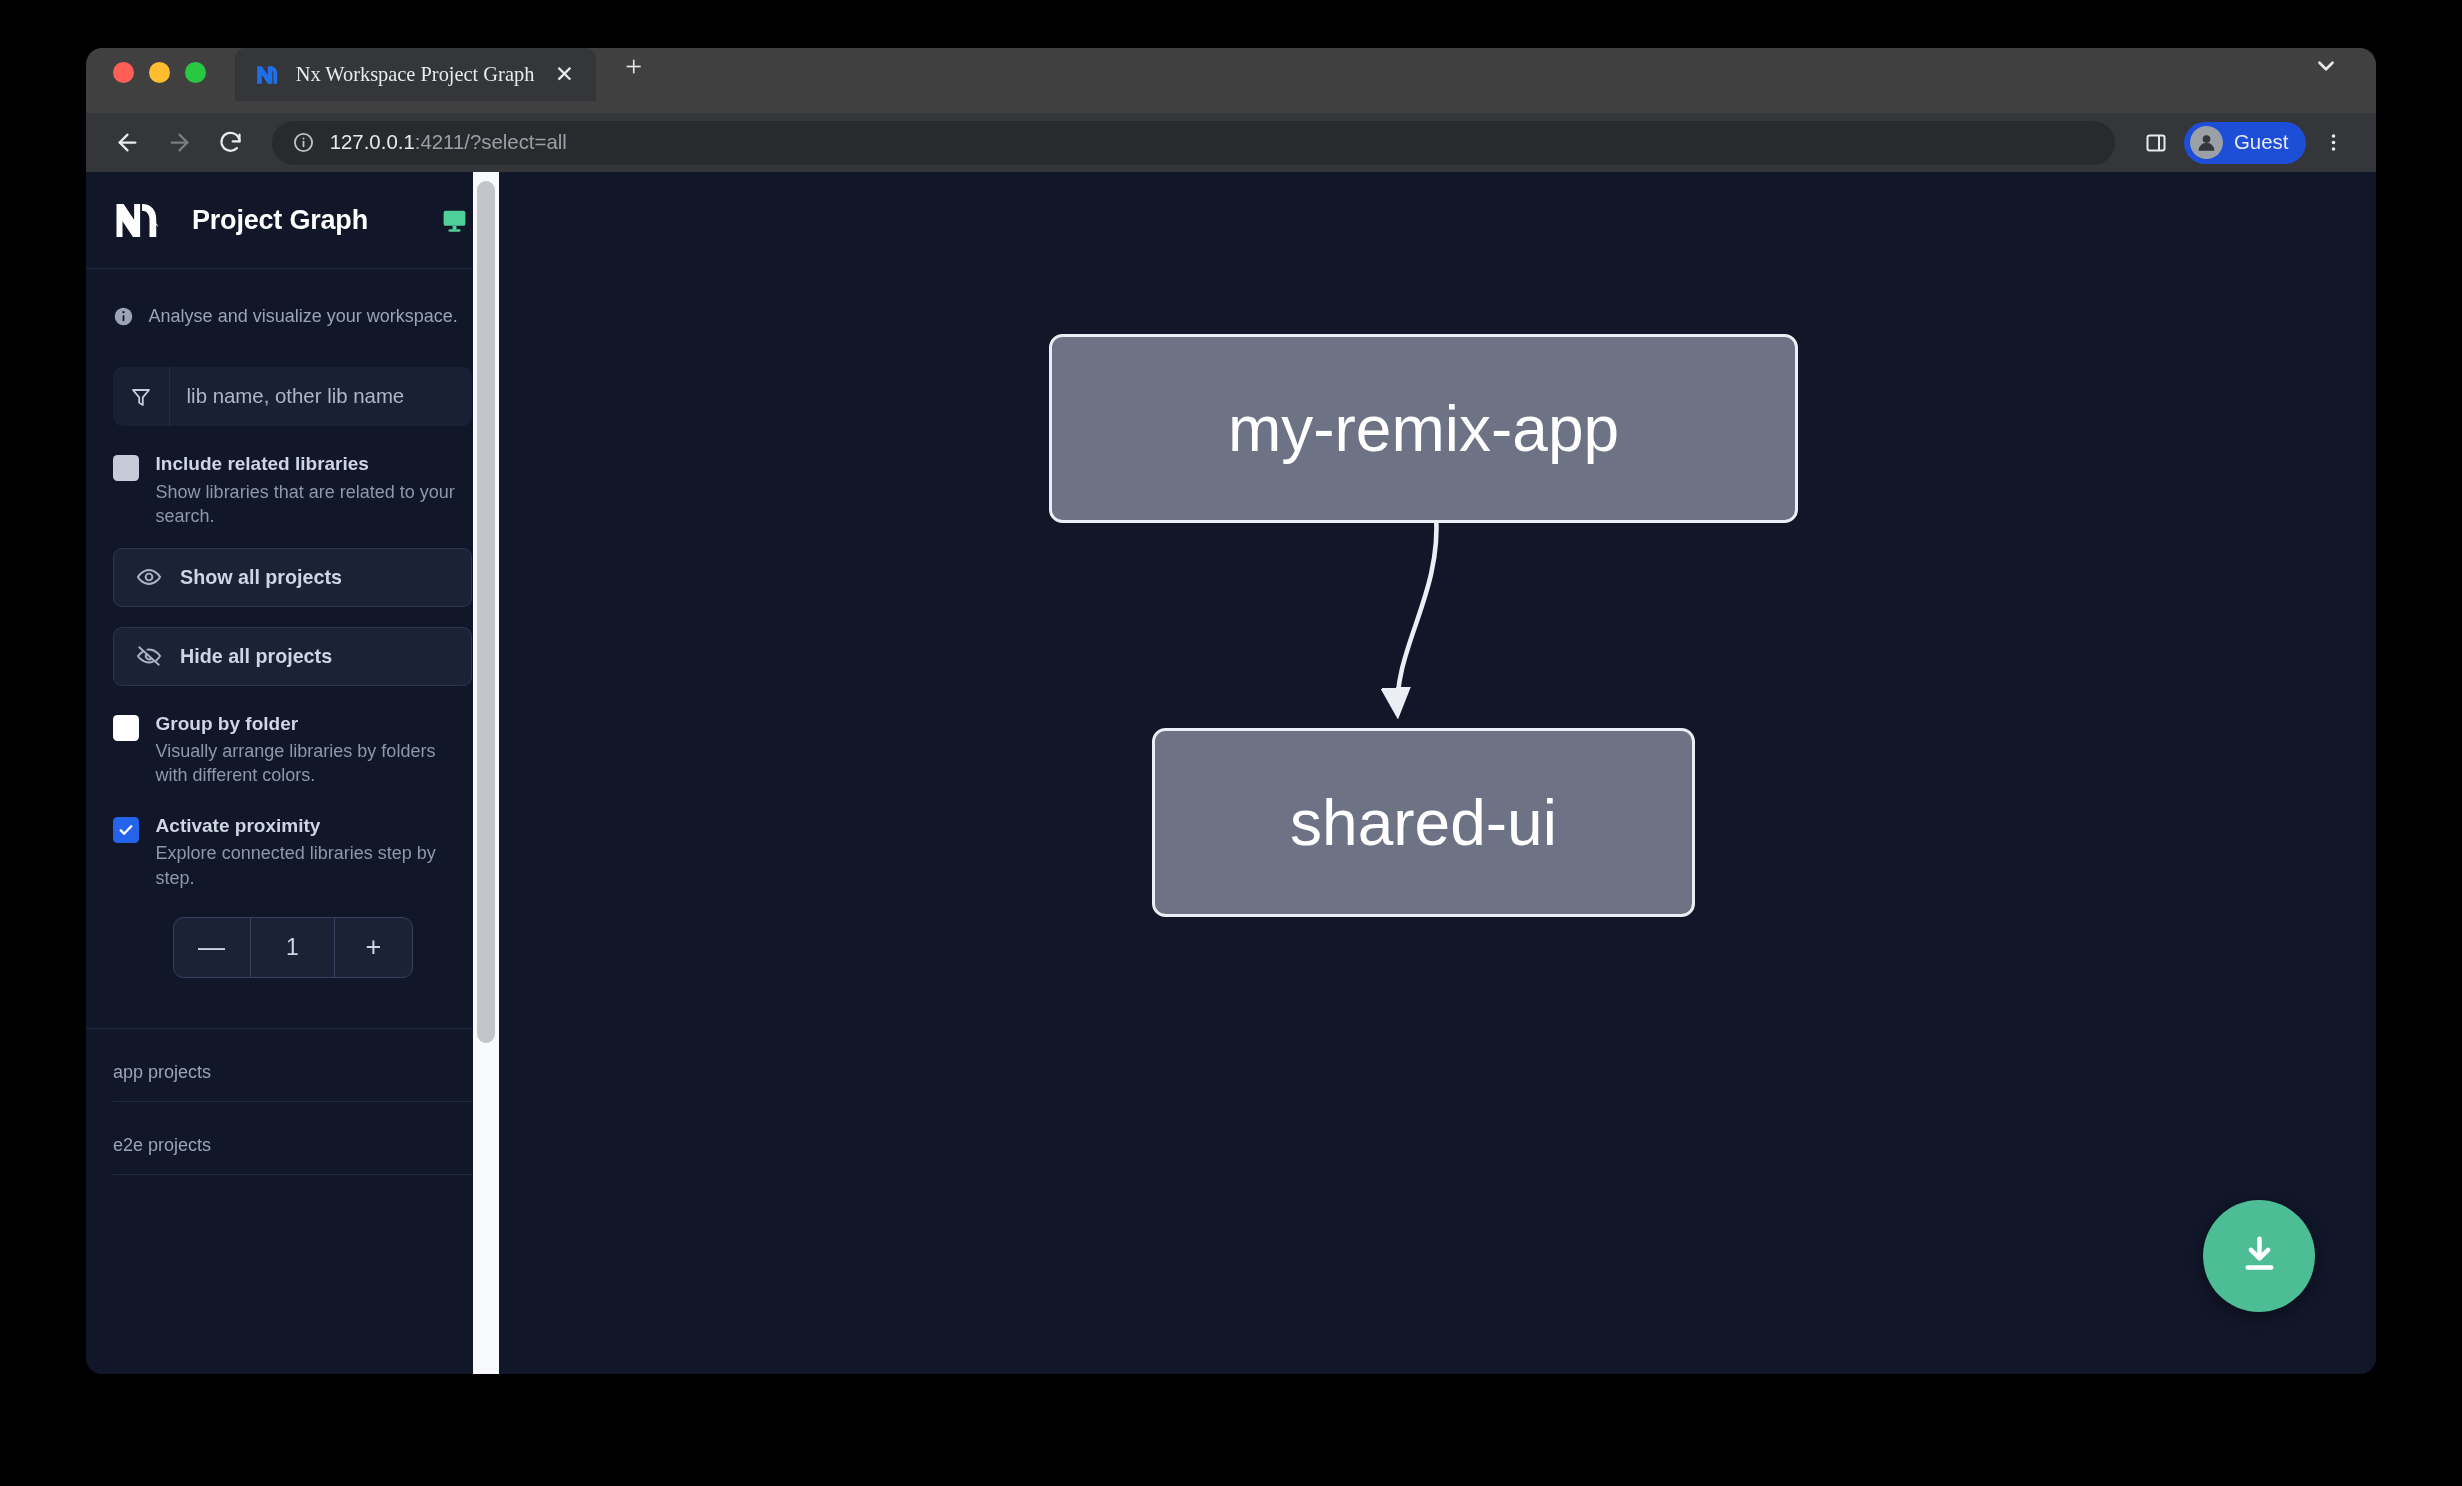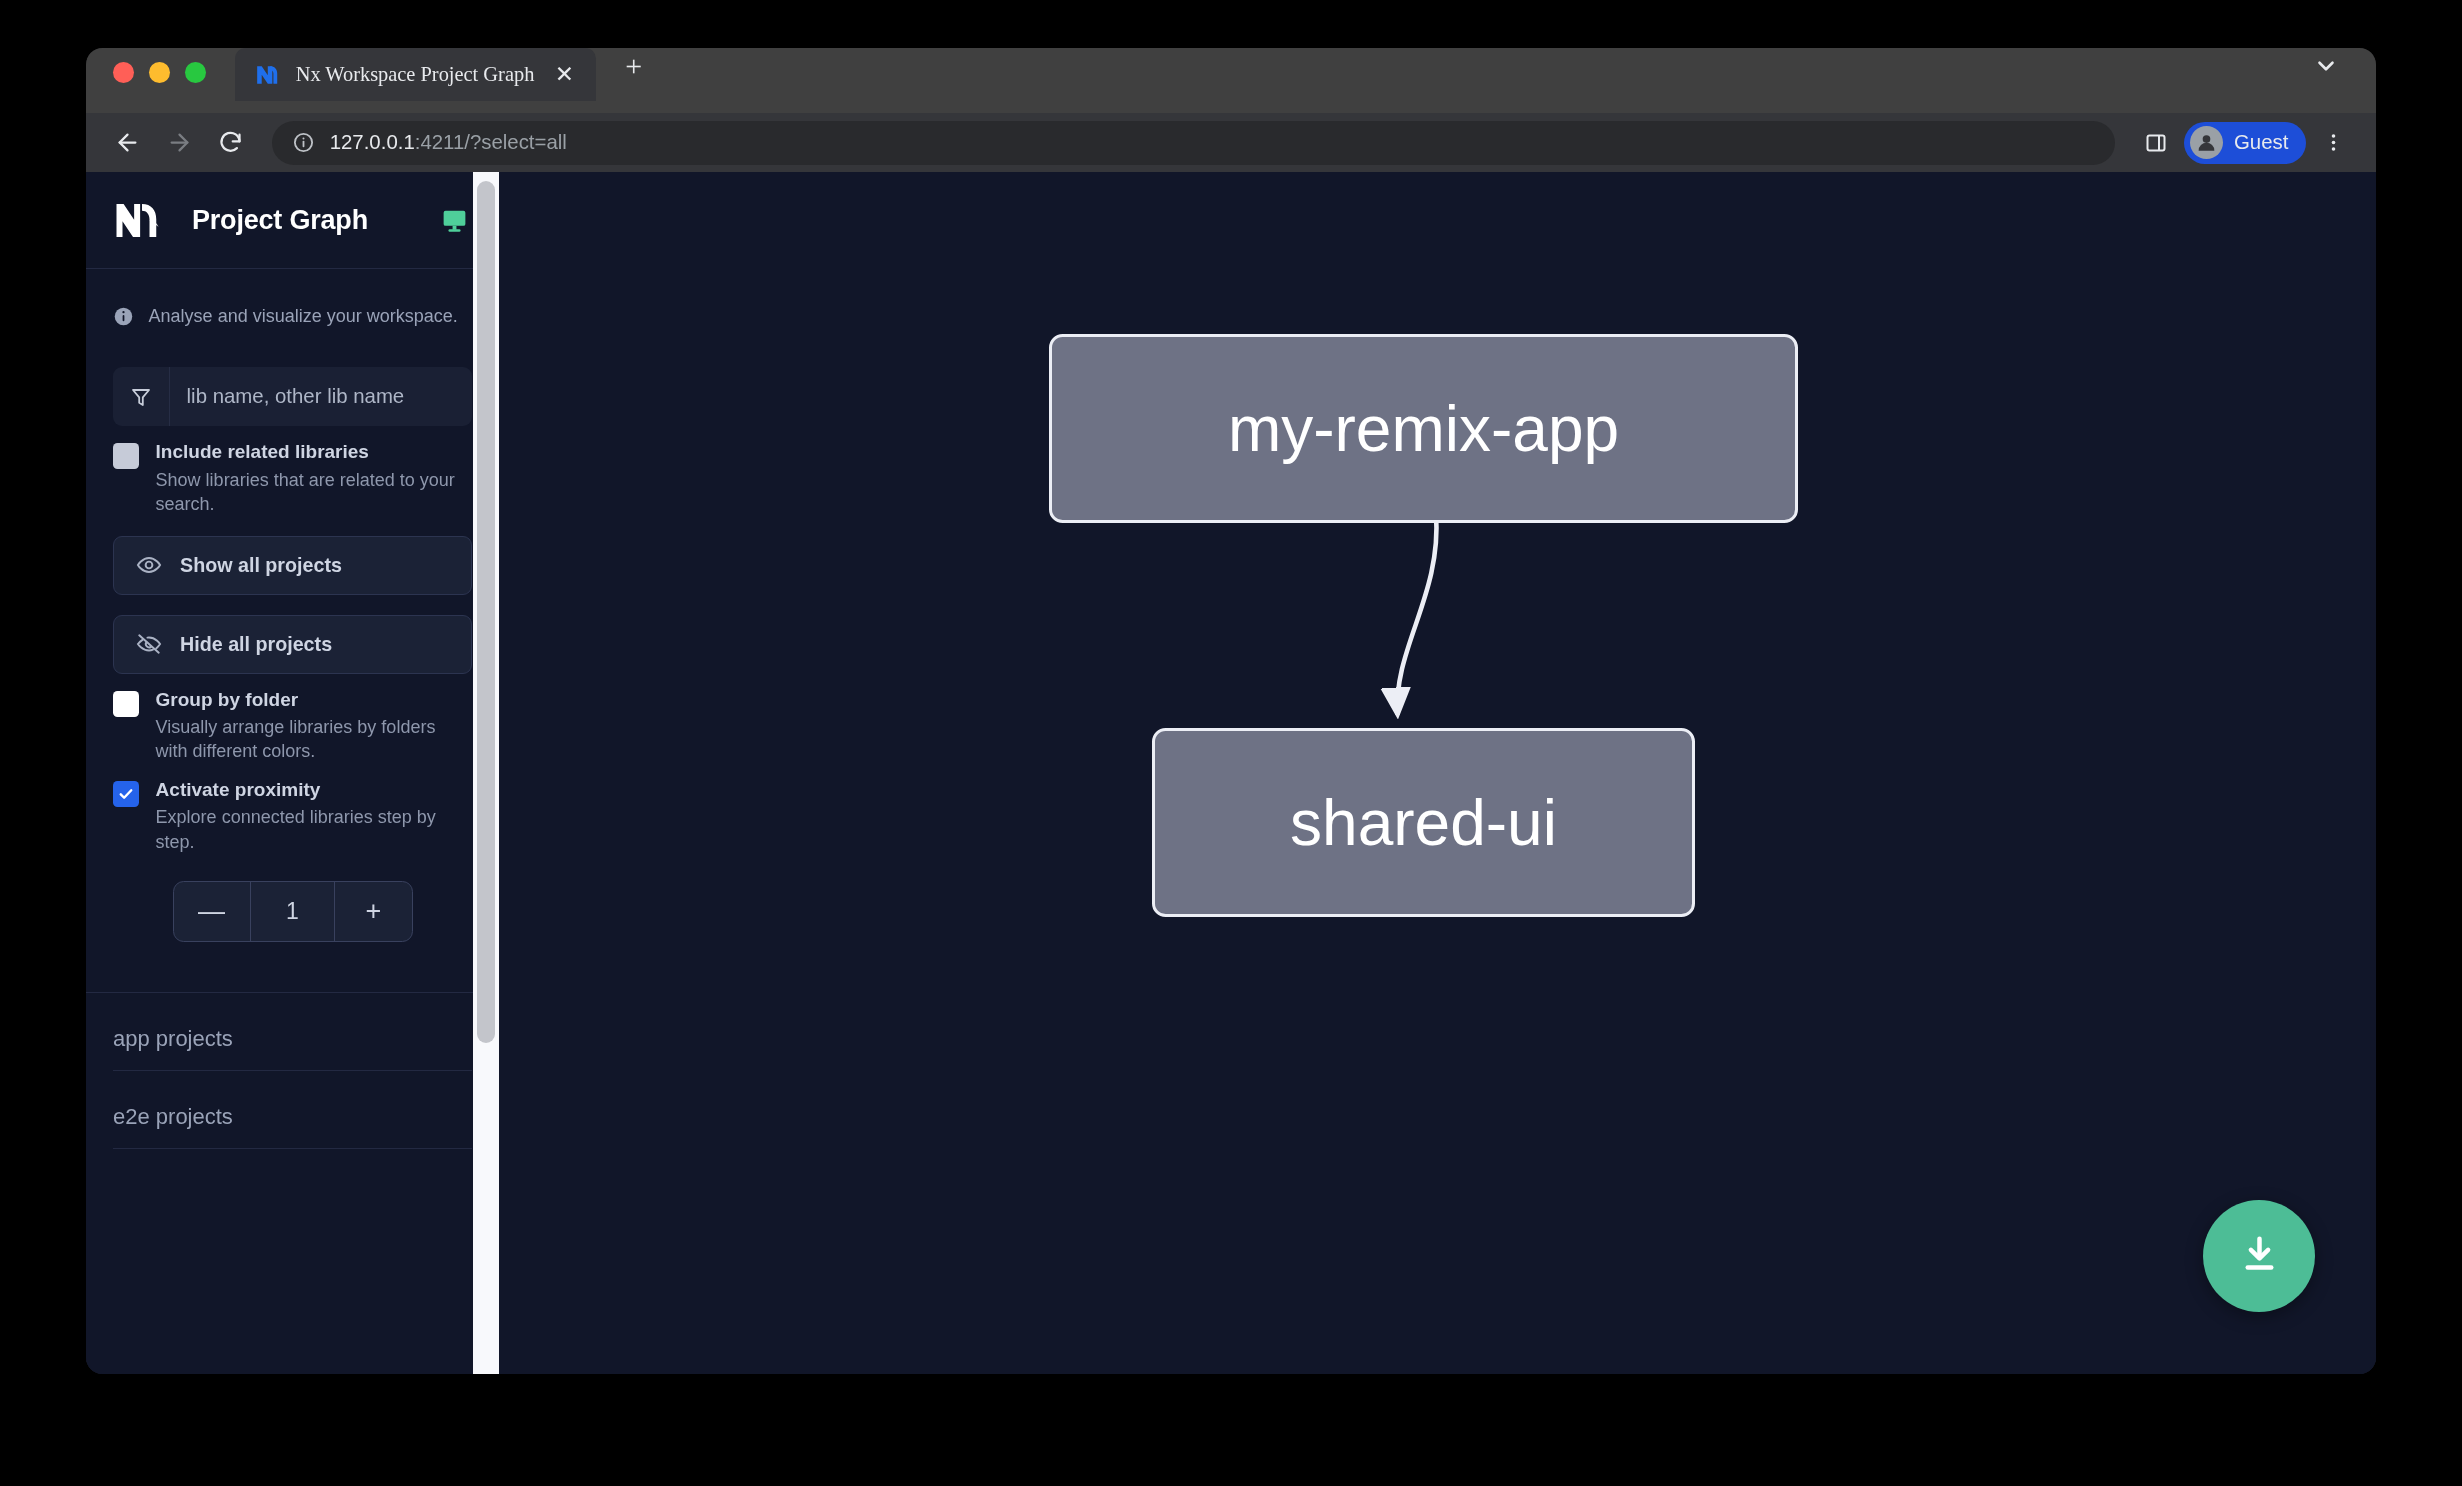--- a/index.html
+++ b/index.html
@@ -168,21 +168,21 @@
     background: transparent;
     border: 0;
     outline: none;
     color: #aeb6c7;
     font-size: 20.4px;
     font-family: "Liberation Sans", sans-serif;
     padding: 0 16.6px;
   }
   .search-input::placeholder { color: #aeb6c7; }
 
-  .check-row { display: flex; gap: 16.6px; margin-top: 14px; }
+  .check-row { display: flex; gap: 16.6px; margin-top: 26px; }
   .cb {
     width: 26px; height: 26px; border-radius: 4.5px; flex: none; margin-top: 3px;
     background: #c6cbd8;
   }
   .cb.checked { background: #2563eb; display:flex;align-items:center;justify-content:center; }
   .cb.white { background: #ffffff; }
   .check-text { flex: 1; }
   .check-label { color: #cfd5e3; font-size: 19px; font-weight: 700; line-height: 1.25; }
   .check-desc { color: #8e97ac; font-size: 18px; line-height: 1.35; margin-top: 3.8px; }
 
@@ -217,21 +217,21 @@
     flex: 1.1; display:flex;align-items:center;justify-content:center;
     color:#cfd5e3; font-size: 23px;
   }
 
   .sb-divider { height: 1.5px; background: #232942; margin-top: 50px; }
 
   .sb-section {
     padding: 0 27px;
   }
   .sb-group {
-    color: #9aa3b8; font-size: 22px;
+    color: #9aa3b8; font-size: 18px;
     padding: 33px 0 18px 0;
     border-bottom: 1.5px solid #232942;
   }
 
   
   .sb-scroll {
     position: absolute;
     right: 0; top: 0;
     width: 26px; height: 100%;
     background: #f8f9fc;

